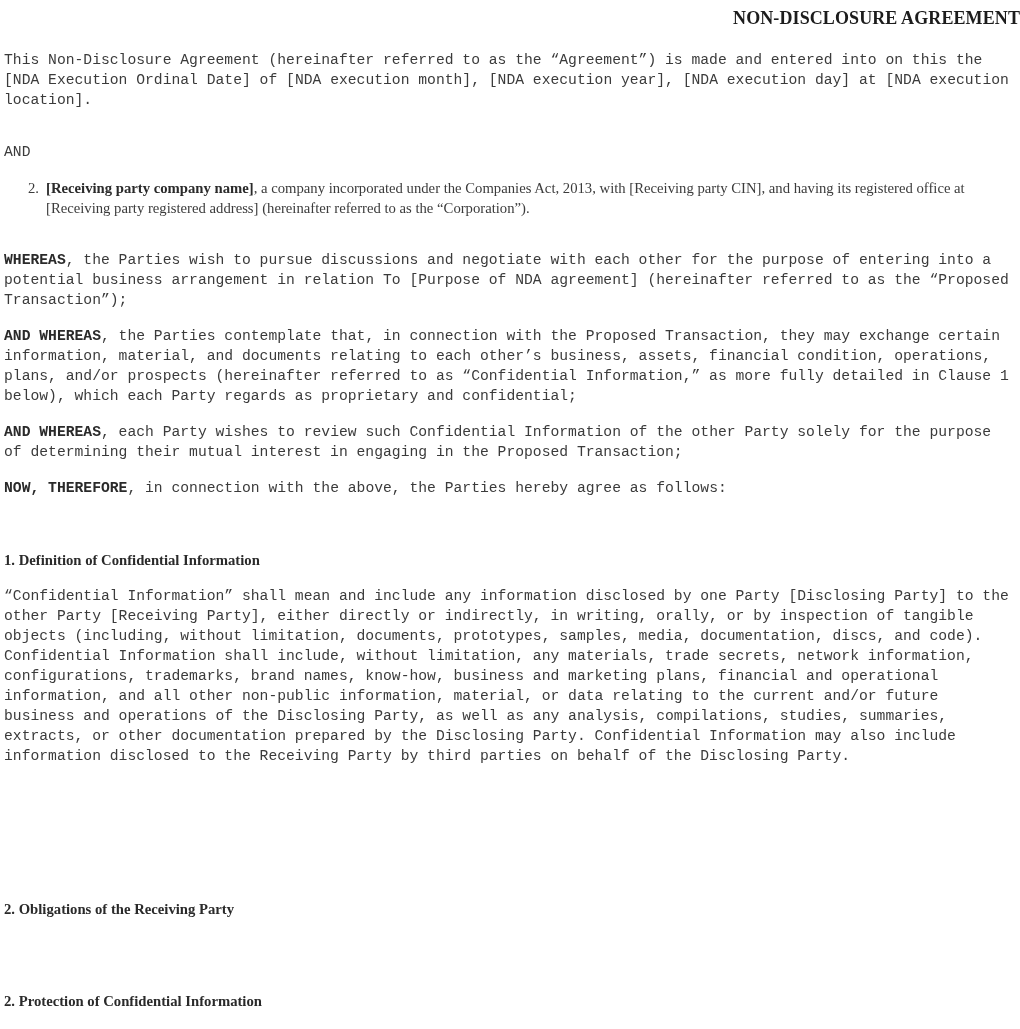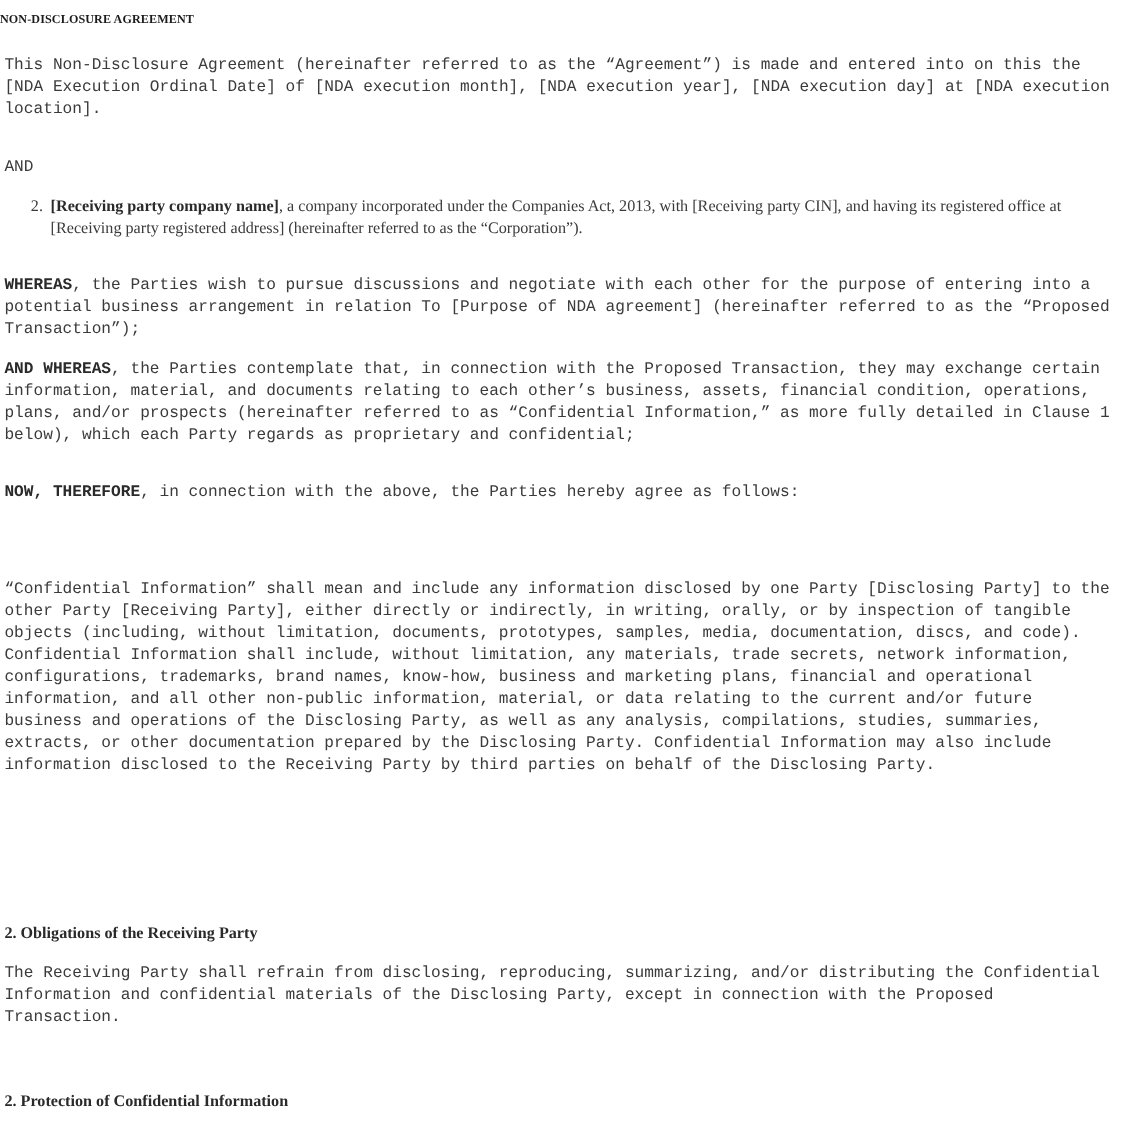--- a/index.html
+++ b/index.html
@@ -19,23 +19,23 @@
     -webkit-font-smoothing: antialiased;
   }
   .page {
     position: relative;
     width: 1020px;
     height: 1029px;
     padding: 0;
     box-sizing: border-box;
   }
   .doc-title {
-    text-align: left;
+    text-align: right;
     font-weight: bold;
-    font-size: 11px;
+    font-size: 18px;
     line-height: 20px;
     color: #1c1c1c;
     margin: 8px 0 0 0;
     letter-spacing: 0.1px;
   }
   .para {
     margin: 0;
     padding: 0 6px 0 4px;
     text-align: left;
     font-family: Liberation Mono, monospace;
@@ -104,39 +104,40 @@
   <div class="spacer-sm"></div>
 
   <p class="para"><b>WHEREAS</b><span>, the Parties wish to pursue discussions and negotiate with each other for the purpose of entering into a potential business arrangement in relation To [Purpose of NDA agreement] (hereinafter referred to as the “Proposed Transaction”);</span></p>
 
   <div class="spacer-sm"></div>
 
   <p class="para"><b>AND WHEREAS</b><span>, the Parties contemplate that, in connection with the Proposed Transaction, they may exchange certain information, material, and documents relating to each other’s business, assets, financial condition, operations, plans, and/or prospects (hereinafter referred to as “Confidential Information,” as more fully detailed in Clause 1 below), which each Party regards as proprietary and confidential;</span></p>
 
   <div class="spacer-sm"></div>
 
+  <p class="para"><b>AND WHEREAS</b><span>, each Party wishes to review such Confidential Information of the other Party solely for the purpose of determining their mutual interest in engaging in the Proposed Transaction;</span></p>
 
   <div class="spacer-sm"></div>
 
   <p class="para"><b>NOW, THEREFORE</b><span>, in connection with the above, the Parties hereby agree as follows:</span></p>
 
   <div class="spacer-lg"></div>
 
+  <h2 class="section-heading">1. Definition of Confidential Information</h2>
 
   <div class="spacer-sm"></div>
 
   <p class="para">“Confidential Information” shall mean and include any information disclosed by one Party [Disclosing Party] to the other Party [Receiving Party], either directly or indirectly, in writing, orally, or by inspection of tangible objects (including, without limitation, documents, prototypes, samples, media, documentation, discs, and code). Confidential Information shall include, without limitation, any materials, trade secrets, network information, configurations, trademarks, brand names, know-how, business and marketing plans, financial and operational information, and all other non-public information, material, or data relating to the current and/or future business and operations of the Disclosing Party, as well as any analysis, compilations, studies, summaries, extracts, or other documentation prepared by the Disclosing Party. Confidential Information may also include information disclosed to the Receiving Party by third parties on behalf of the Disclosing Party.</p>
 
   <div class="spacer-xl"></div>
 
   <h2 class="section-heading">2. Obligations of the Receiving Party</h2>
 
   <div class="spacer-sm"></div>
 
-  <p class="para">The Receiving Party shall refrain from disclosing, reproducing, summarizing, and/or distributing the Confidential Information and confidential materials of the Disclosing Party, except in connection with the Proposed Transaction.</p>
 
   <div class="spacer-s3"></div>
 
   <h2 class="section-heading">2. Protection of Confidential Information</h2>
 
   <div class="spacer-sm"></div>
 
 
 </div>
 

